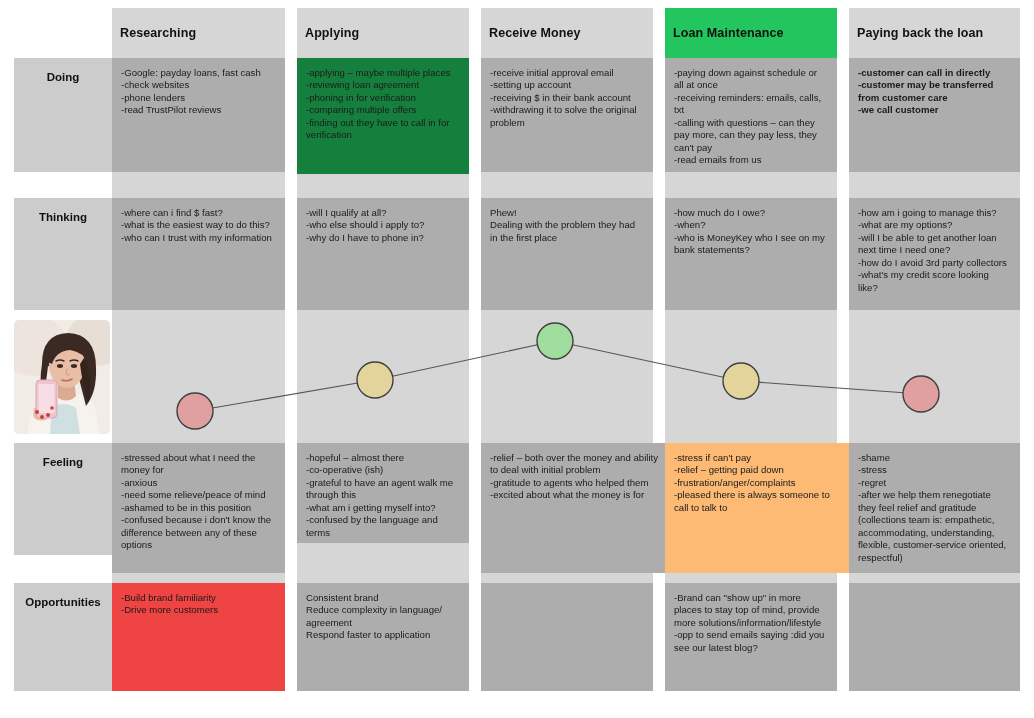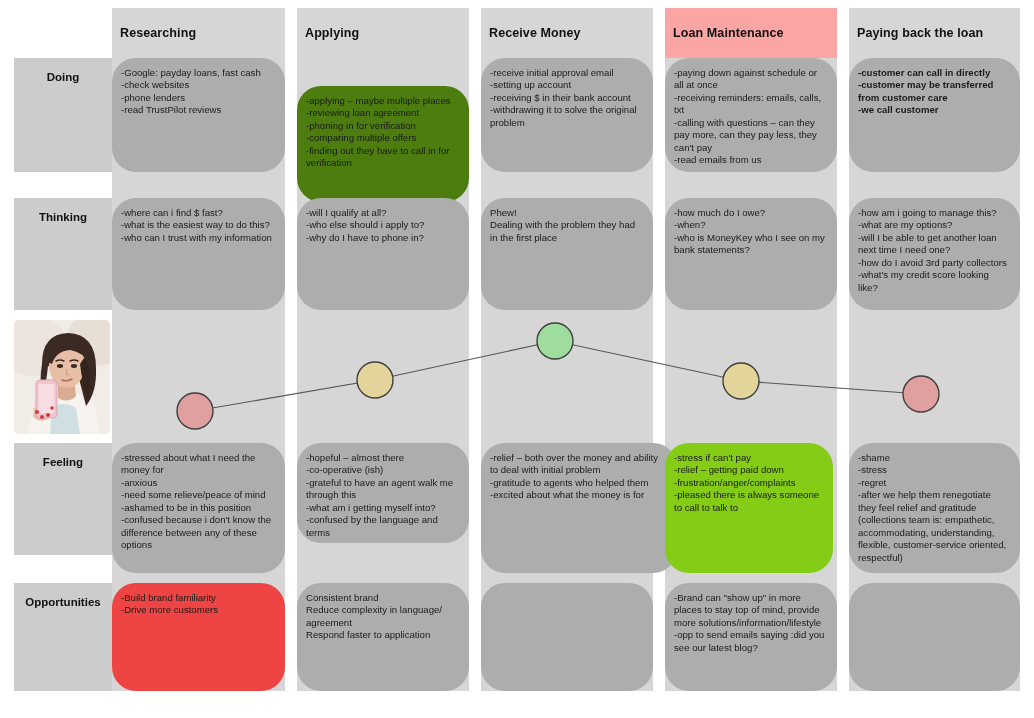--- a/index.html
+++ b/index.html
@@ -68,21 +68,20 @@
     line-height: 1.25;
   }
 
   
   .cell {
     position: absolute;
     background: #adadad;
     box-sizing: border-box;
     padding: 9px 9px 23px 9px;
     overflow: hidden;
-    border-radius: 24px;
   }
   .cell-text {
     font-size: 9.6px;
     line-height: 1.30;
     color: #1a1a1a;
     white-space: pre-line;
     word-wrap: break-word;
   }
 
   
@@ -127,21 +126,21 @@
   <div id="stage-headers">
       <div class="stage-header" style="left: 112px; width: 173px; background: rgb(214, 214, 214); border-radius: 25px;">
         <div class="stage-header-label">Researching</div>
       </div>
       <div class="stage-header" style="left: 297px; width: 172px; background: rgb(214, 214, 214);">
         <div class="stage-header-label">Applying</div>
       </div>
       <div class="stage-header" style="left: 481px; width: 140px; background: rgb(214, 214, 214);">
         <div class="stage-header-label">Receive Money</div>
       </div>
-      <div class="stage-header" style="left: 665px; width: 172px; background: #fca5a5;">
+      <div class="stage-header" style="left: 665px; width: 172px; background: #22c55e;">
         <div class="stage-header-label">Loan Maintenance</div>
       </div>
       <div class="stage-header" style="left: 849px; width: 171px; background: rgb(214, 214, 214);">
         <div class="stage-header-label">Paying back the loan</div>
       </div>
     </div>
 
   <div id="row-labels">
       <div class="row-label" style="top: 58px; height: 114px; background: rgb(204, 204, 204);">
         <div class="row-label-text">Doing</div>
@@ -157,21 +156,21 @@
       </div>
     </div>
 
   <div id="cells">
       <div class="cell" style="left: 112px; width: 173px; top: 58px; height: 114px; background: rgb(173, 173, 173);">
         <div class="cell-text">-Google: payday loans, fast cash
 -check websites
 -phone lenders
 -read TrustPilot reviews</div>
       </div>
-      <div class="cell" style="left: 297px; width: 172px; top: 58px; height: 116px; background: #4d7c0f; margin-top: 28px;">
+      <div class="cell" style="left: 297px; width: 172px; top: 58px; height: 116px; background: #15803d;">
         <div class="cell-text">-applying – maybe multiple places
 -reviewing loan agreement
 -phoning in for verification
 -comparing multiple offers
 -finding out they have to call in for verification</div>
       </div>
       <div class="cell" style="left: 481px; width: 172px; top: 58px; height: 114px; background: rgb(173, 173, 173);">
         <div class="cell-text">-receive initial approval email
 -setting up account
 -receiving $ in their bank account
@@ -226,21 +225,21 @@
 -co-operative (ish)
 -grateful to have an agent walk me through this
 -what am i getting myself into?
 -confused by the language and terms</div>
       </div>
       <div class="cell" style="left: 481px; width: 196px; top: 443px; height: 130px; background: rgb(173, 173, 173);">
         <div class="cell-text">-relief – both over the money and ability to deal with initial problem
 -gratitude to agents who helped them
 -excited about what the money is for</div>
       </div>
-      <div class="cell" style="left: 665px; width: 168px; top: 443px; height: 130px; background: #84cc16;">
+      <div class="cell" style="left: 665px; width: 184px; top: 443px; height: 130px; background: #fdba74;">
         <div class="cell-text">-stress if can't pay
 -relief – getting paid down
 -frustration/anger/complaints
 -pleased there is always someone to call to talk to</div>
       </div>
       <div class="cell" style="left: 849px; width: 171px; top: 443px; height: 130px; background: rgb(173, 173, 173);">
         <div class="cell-text">-shame
 -stress
 -regret
 -after we help them renegotiate they feel relief and gratitude (collections team is: empathetic, accommodating, understanding, flexible, customer-service oriented, respectful)</div>

